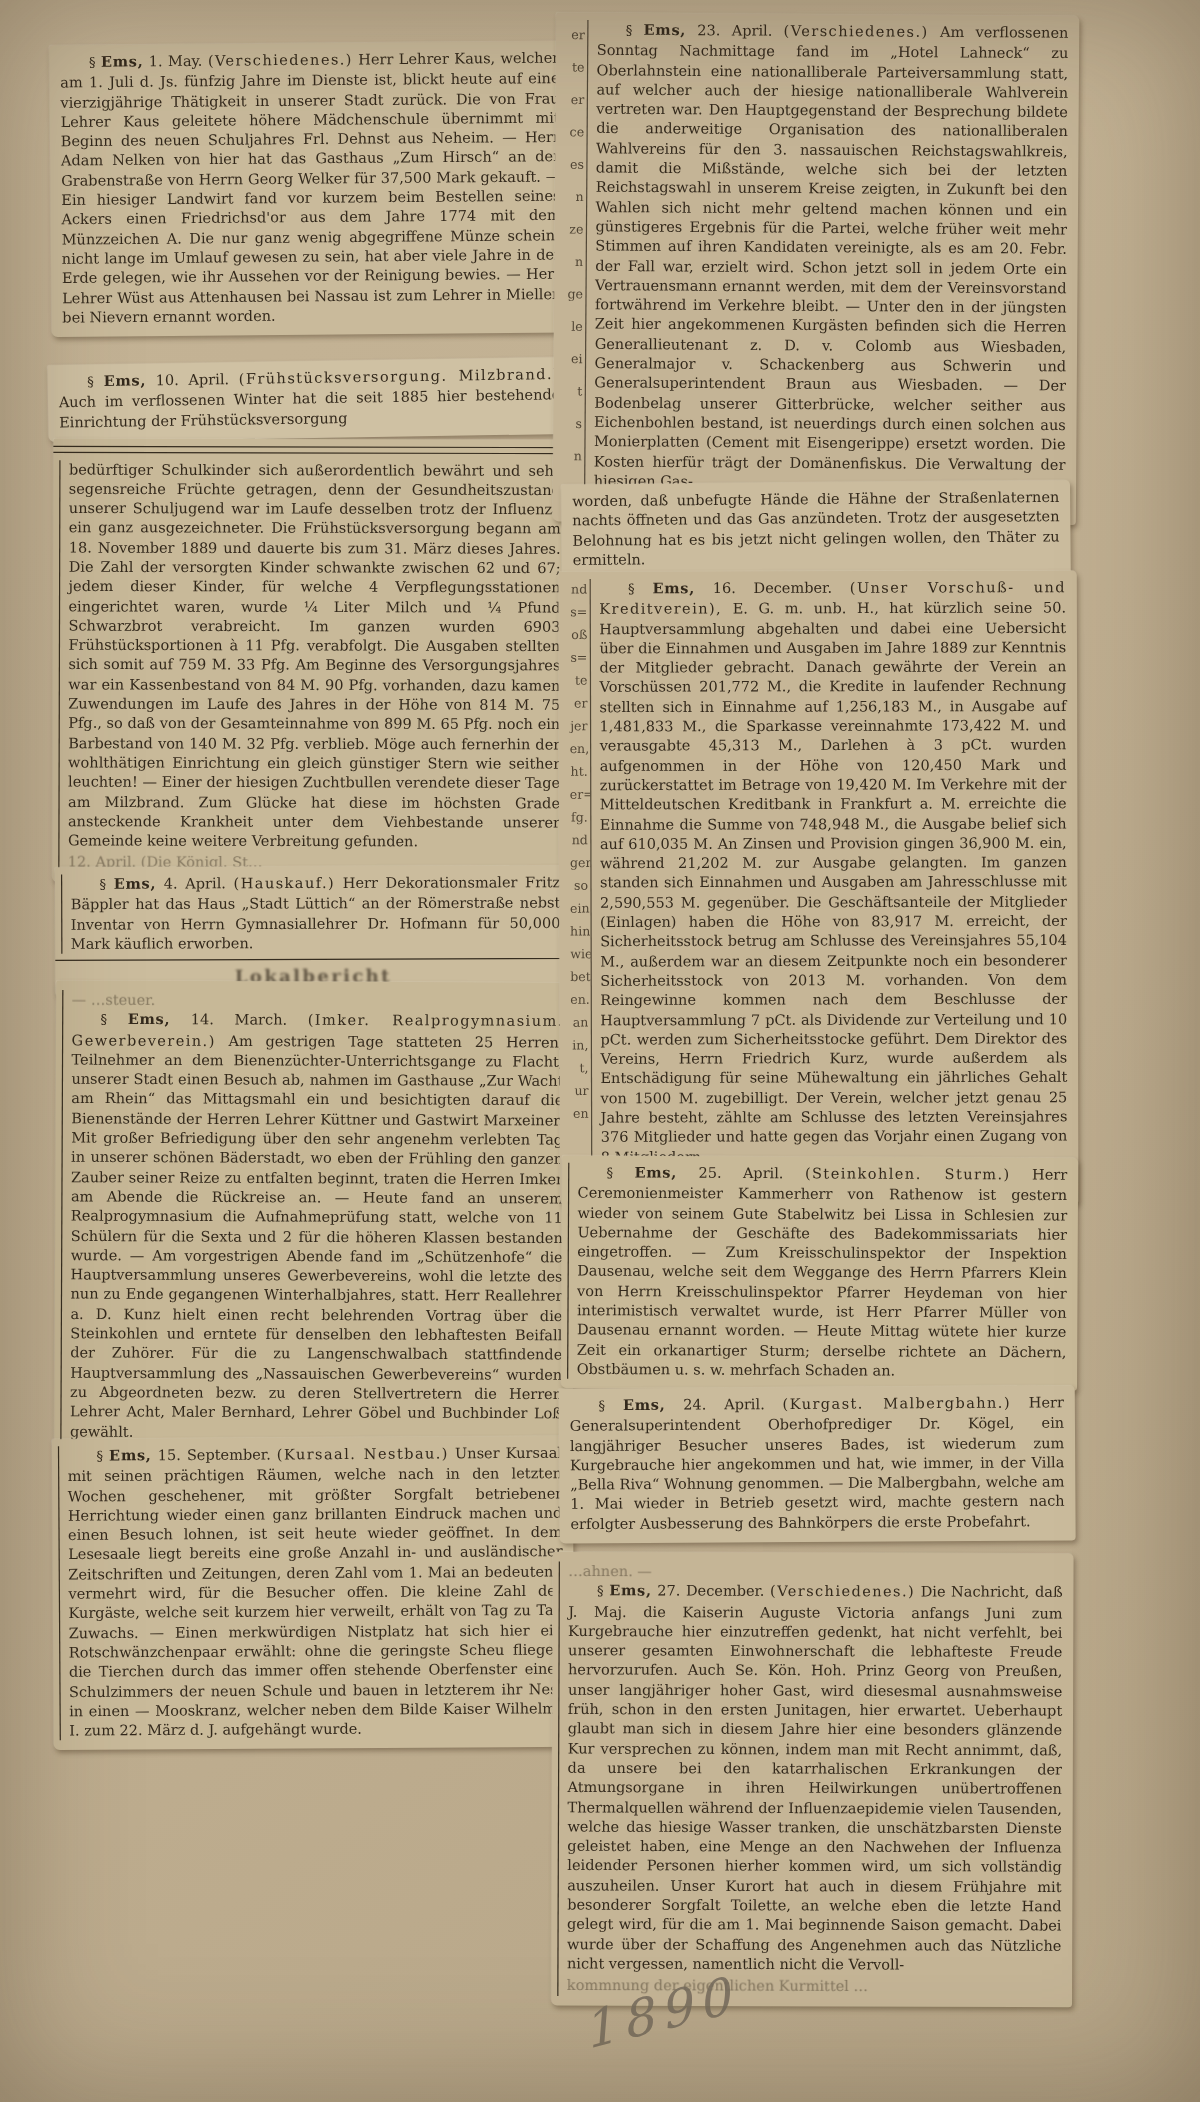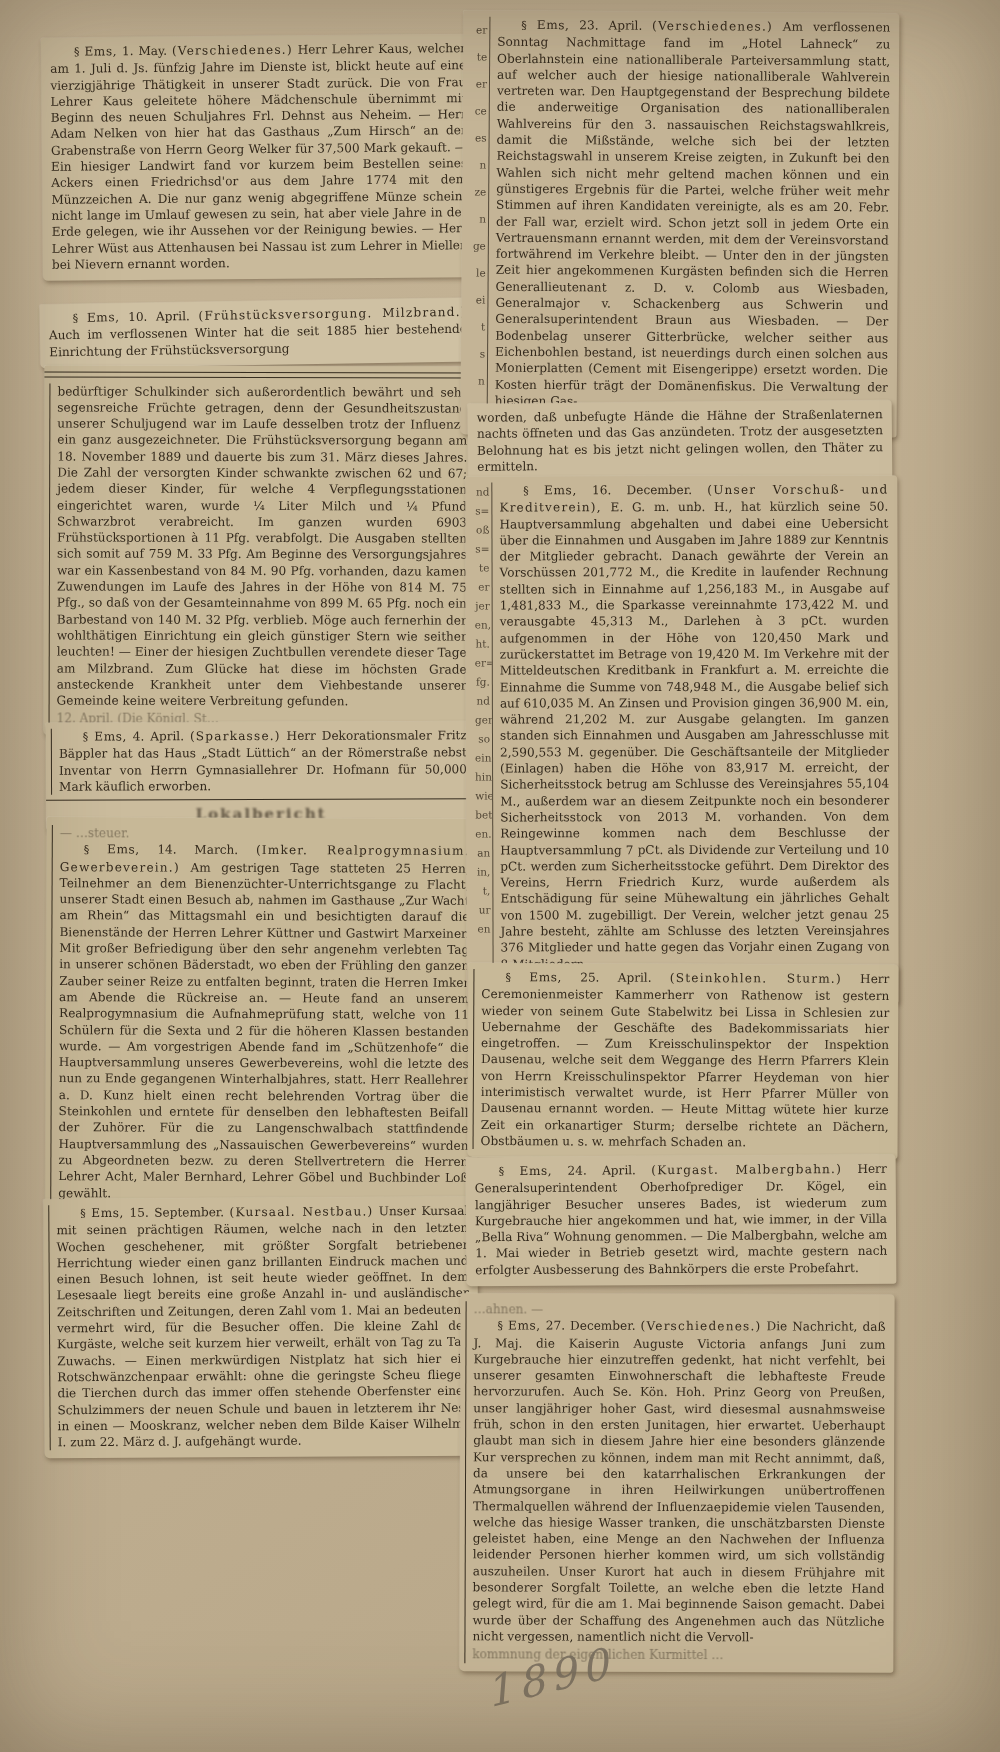--- a/index.html
+++ b/index.html
@@ -9,21 +9,21 @@
     overflow:hidden;font-family:"DejaVu Serif",serif;color:#33291c;
   }
   #page::after{content:"";position:absolute;inset:0;box-shadow:inset 0 0 110px rgba(60,45,25,.38);pointer-events:none;}
   .scrap{
     position:absolute;padding:6px 9px 8px;border-radius:2px 4px 3px 5px;
     box-shadow:1.5px 2.5px 4px rgba(60,42,20,.38), -0.5px -0.5px 1px rgba(255,250,235,.22);
     transform:rotate(var(--rot,0deg));
   }
   .art,.cont{margin:0;font-size:12.1px;line-height:16.3px;text-align:justify;}
   .art{text-indent:24px;}
-  .place{font-weight:normal;letter-spacing:.6px;}
+  .place{font-weight:bold;letter-spacing:.6px;}
   .mark{font-size:11px;}
   .topic{letter-spacing:1.2px;}
   .faded{opacity:.45;filter:blur(.3px);margin:2px 0 0;font-size:12.1px;line-height:16.3px;white-space:nowrap;overflow:hidden;}
   .smudge{margin:5px 0 0;text-align:center;font-weight:bold;font-size:15px;letter-spacing:2px;filter:blur(1.1px);opacity:.7;}
   .smudge-small{margin:3px 0 0 46px;font-weight:bold;font-size:13px;filter:blur(1px);opacity:.55;}
   .double-rule{border-top:1.6px solid #352c1f;border-bottom:1px solid #352c1f;height:3.5px;margin:0 -9px 6px;}
   .rule{border-top:1.3px solid #352c1f;margin:5px -9px 3px;}
   .rule-left{border-left:1.6px solid #352c1f;padding-left:7px;margin-left:-4px;}
   .has-gutter{display:flex;}
   .gutter{flex:0 0 15px;border-right:1.4px solid #352c1f;padding-right:2px;margin-right:7px;
@@ -67,21 +67,21 @@
       <p class="faded">12. April. (Die Königl. St…</p>
     </div>
   </article>
 
   <article class="scrap" style="left:46px;top:722px;width:412px;--rot:-0.2deg;background:#cbbc9d;">
     <div class="rule-left">
       <p class="art">
         <span class="mark">§</span>
         <b class="place">Ems,</b>
         <span>4. April.</span>
-        <span class="topic">(Sparkasse.)</span>
+        <span class="topic">(Hauskauf.)</span>
         <span>Herr Dekorationsmaler Fritz Bäppler hat das Haus „Stadt Lüttich“ an der Römerstraße nebst Inventar von Herrn Gymnasiallehrer Dr. Hofmann für 50,000 Mark käuflich erworben.</span>
       </p>
     </div>
     <div class="rule"></div>
     <h3 class="smudge">Lokalbericht</h3>
   </article>
 
   <article class="scrap" style="left:46px;top:818px;width:414px;--rot:0.25deg;background:#c7b897;">
     <div class="rule-left">
       <p class="faded">— …steuer.</p>

